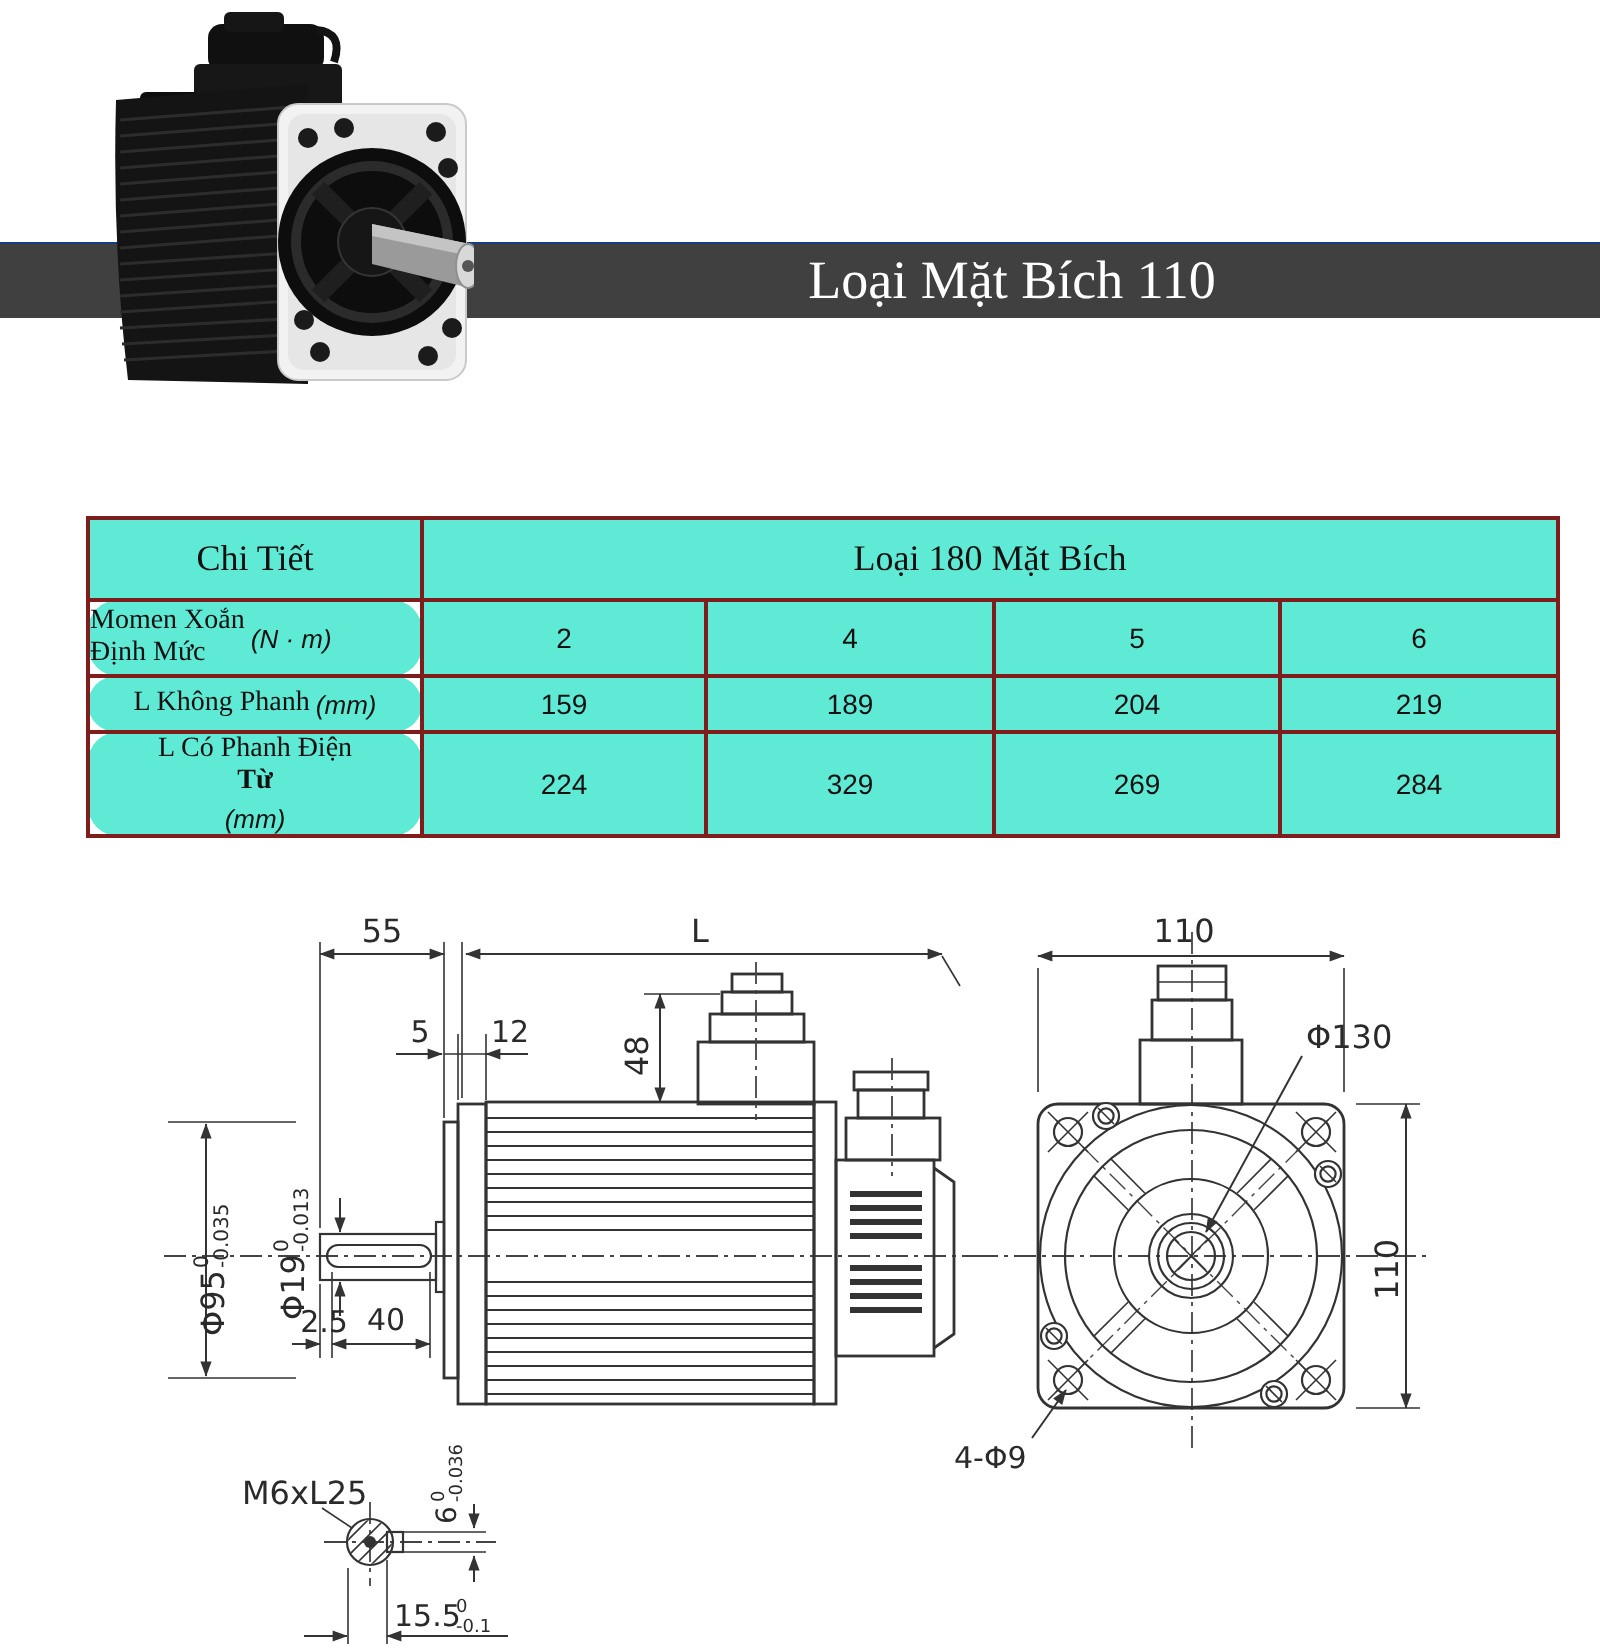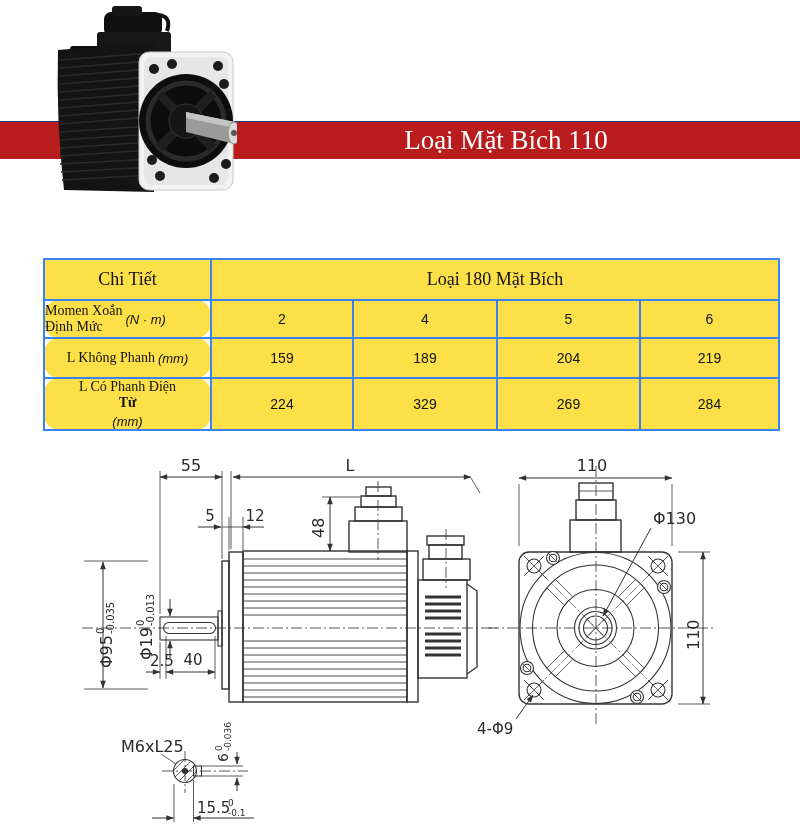--- a/index.html
+++ b/index.html
@@ -3,35 +3,35 @@
 <meta charset="utf-8">
 <style>
   html,body{margin:0;padding:0;}
   body{width:800px;height:826px;position:relative;background:#ffffff;overflow:hidden;
        font-family:"Liberation Sans",sans-serif;color:#222;}
 
   
   .photo{position:absolute;left:42px;top:2px;width:195px;height:196px;z-index:3;}
 
   
-  .banner{position:absolute;left:0;top:121px;width:800px;height:37px;background:#b91c1c;z-index:1;
+  .banner{position:absolute;left:0;top:121px;width:800px;height:37px;background:#404040;z-index:1;
           border-top:1px solid #163c86;}
   .banner .title{display:block;padding-left:212px;text-align:center;line-height:36px;
           font-family:"Liberation Serif",serif;font-size:27px;color:#ffffff;}
 
   
   .spec-table{position:absolute;left:43px;top:258px;border-collapse:collapse;table-layout:fixed;z-index:2;}
-  .spec-table td,.spec-table th{border:2px solid #3b82f6;padding:0;vertical-align:middle;background:#fde047;}
+  .spec-table td,.spec-table th{border:2px solid #7f1d1d;padding:0;vertical-align:middle;background:#5eead4;}
   .spec-table .c0{width:165px;}
   .spec-table .c1{width:140px;}
   .spec-table .c2{width:142px;}
   .spec-table .c3{width:141px;}
   .spec-table .c4{width:137px;}
   .hrow{height:41px;}
-  .r1{height:38px;} .r2{height:40px;} .r3{height:41px;}
+  .r1{height:38px;} .r2{height:28px;} .r3{height:41px;}
   .hd{font-family:"Liberation Serif",serif;font-size:18px;font-weight:normal;text-align:center;color:#111;}
   .val{font-size:14px;text-align:center;color:#111;}
   .lblcell{padding:1px 3px 1px 4px;border-radius:15px;}
   .lblwrap{display:flex;align-items:center;justify-content:flex-start;gap:3px;}
   .lbllines{font-family:"Liberation Serif",serif;font-size:14px;line-height:16px;color:#111;}
   .lbllines .l2{display:block;}
   .r1 .lbllines .l2{text-align:left;}
   .r3 .lbllines .l2{text-align:center;font-weight:bold;}
   .unit{font-size:13px;color:#111;white-space:nowrap;font-style:italic;}
 

